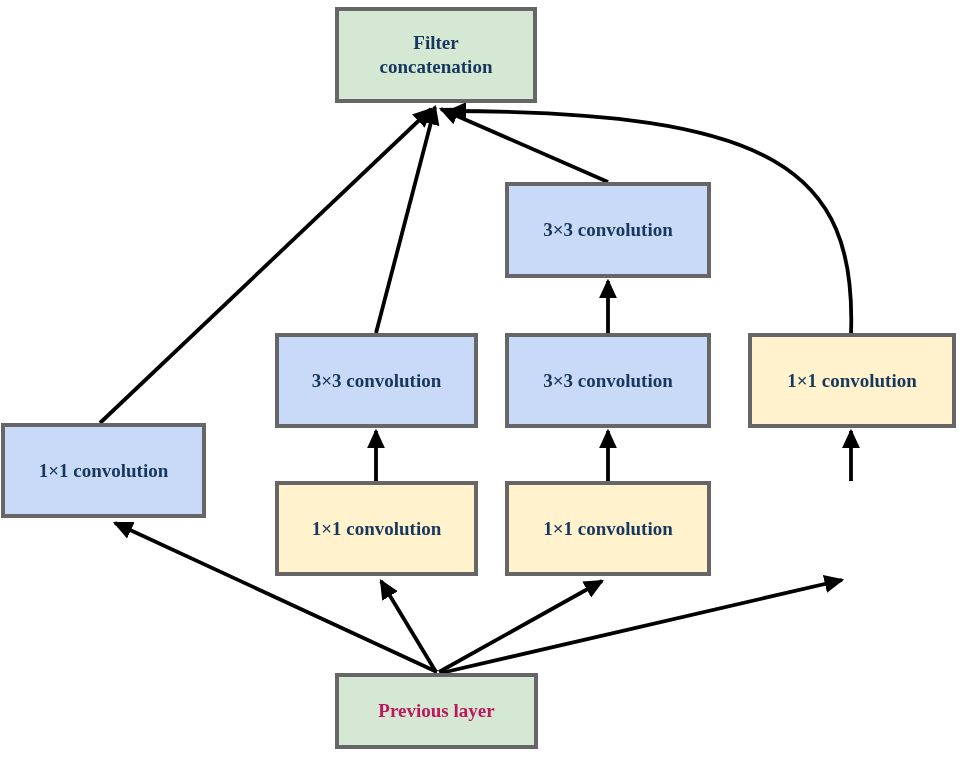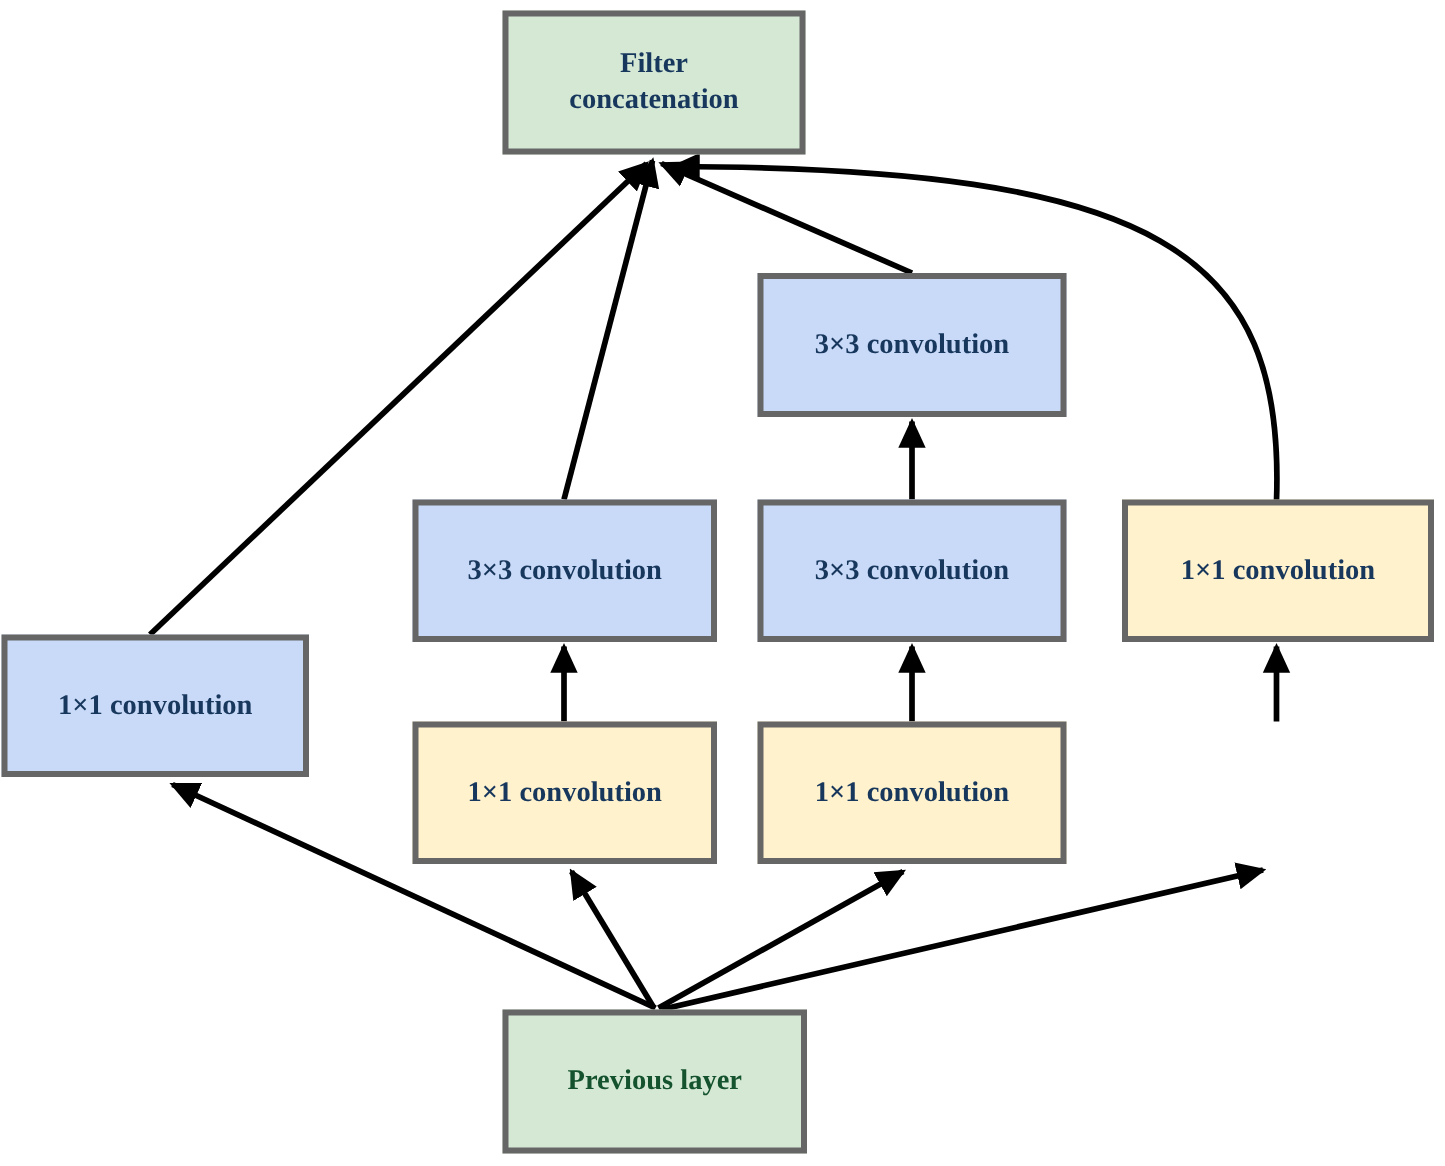--- a/index.html
+++ b/index.html
@@ -78,16 +78,16 @@
     </div>
     <div class="node" style="left: 1px; top: 423px; width: 205px; height: 95px; background: rgb(201, 218, 248); border-color: rgb(102, 102, 102); color: rgb(23, 55, 93);">
       <span class="label">1×1 convolution</span>
     </div>
     <div class="node" style="left: 275px; top: 481px; width: 203px; height: 95px; background: rgb(255, 242, 204); border-color: rgb(102, 102, 102); color: rgb(23, 55, 93);">
       <span class="label">1×1 convolution</span>
     </div>
     <div class="node" style="left: 505px; top: 481px; width: 206px; height: 95px; background: rgb(255, 242, 204); border-color: rgb(102, 102, 102); color: rgb(23, 55, 93);">
       <span class="label">1×1 convolution</span>
     </div>
-    <div class="node" style="left: 335px; top: 673px; width: 203px; height: 96px; background: rgb(213, 232, 212); border-color: rgb(102, 102, 102); color: #14532d;">
+    <div class="node" style="left: 335px; top: 673px; width: 203px; height: 76px; background: rgb(213, 232, 212); border-color: rgb(102, 102, 102); color: #be185d;">
       <span class="label">Previous layer</span>
     </div>
   </div>
 
 </body></html>

